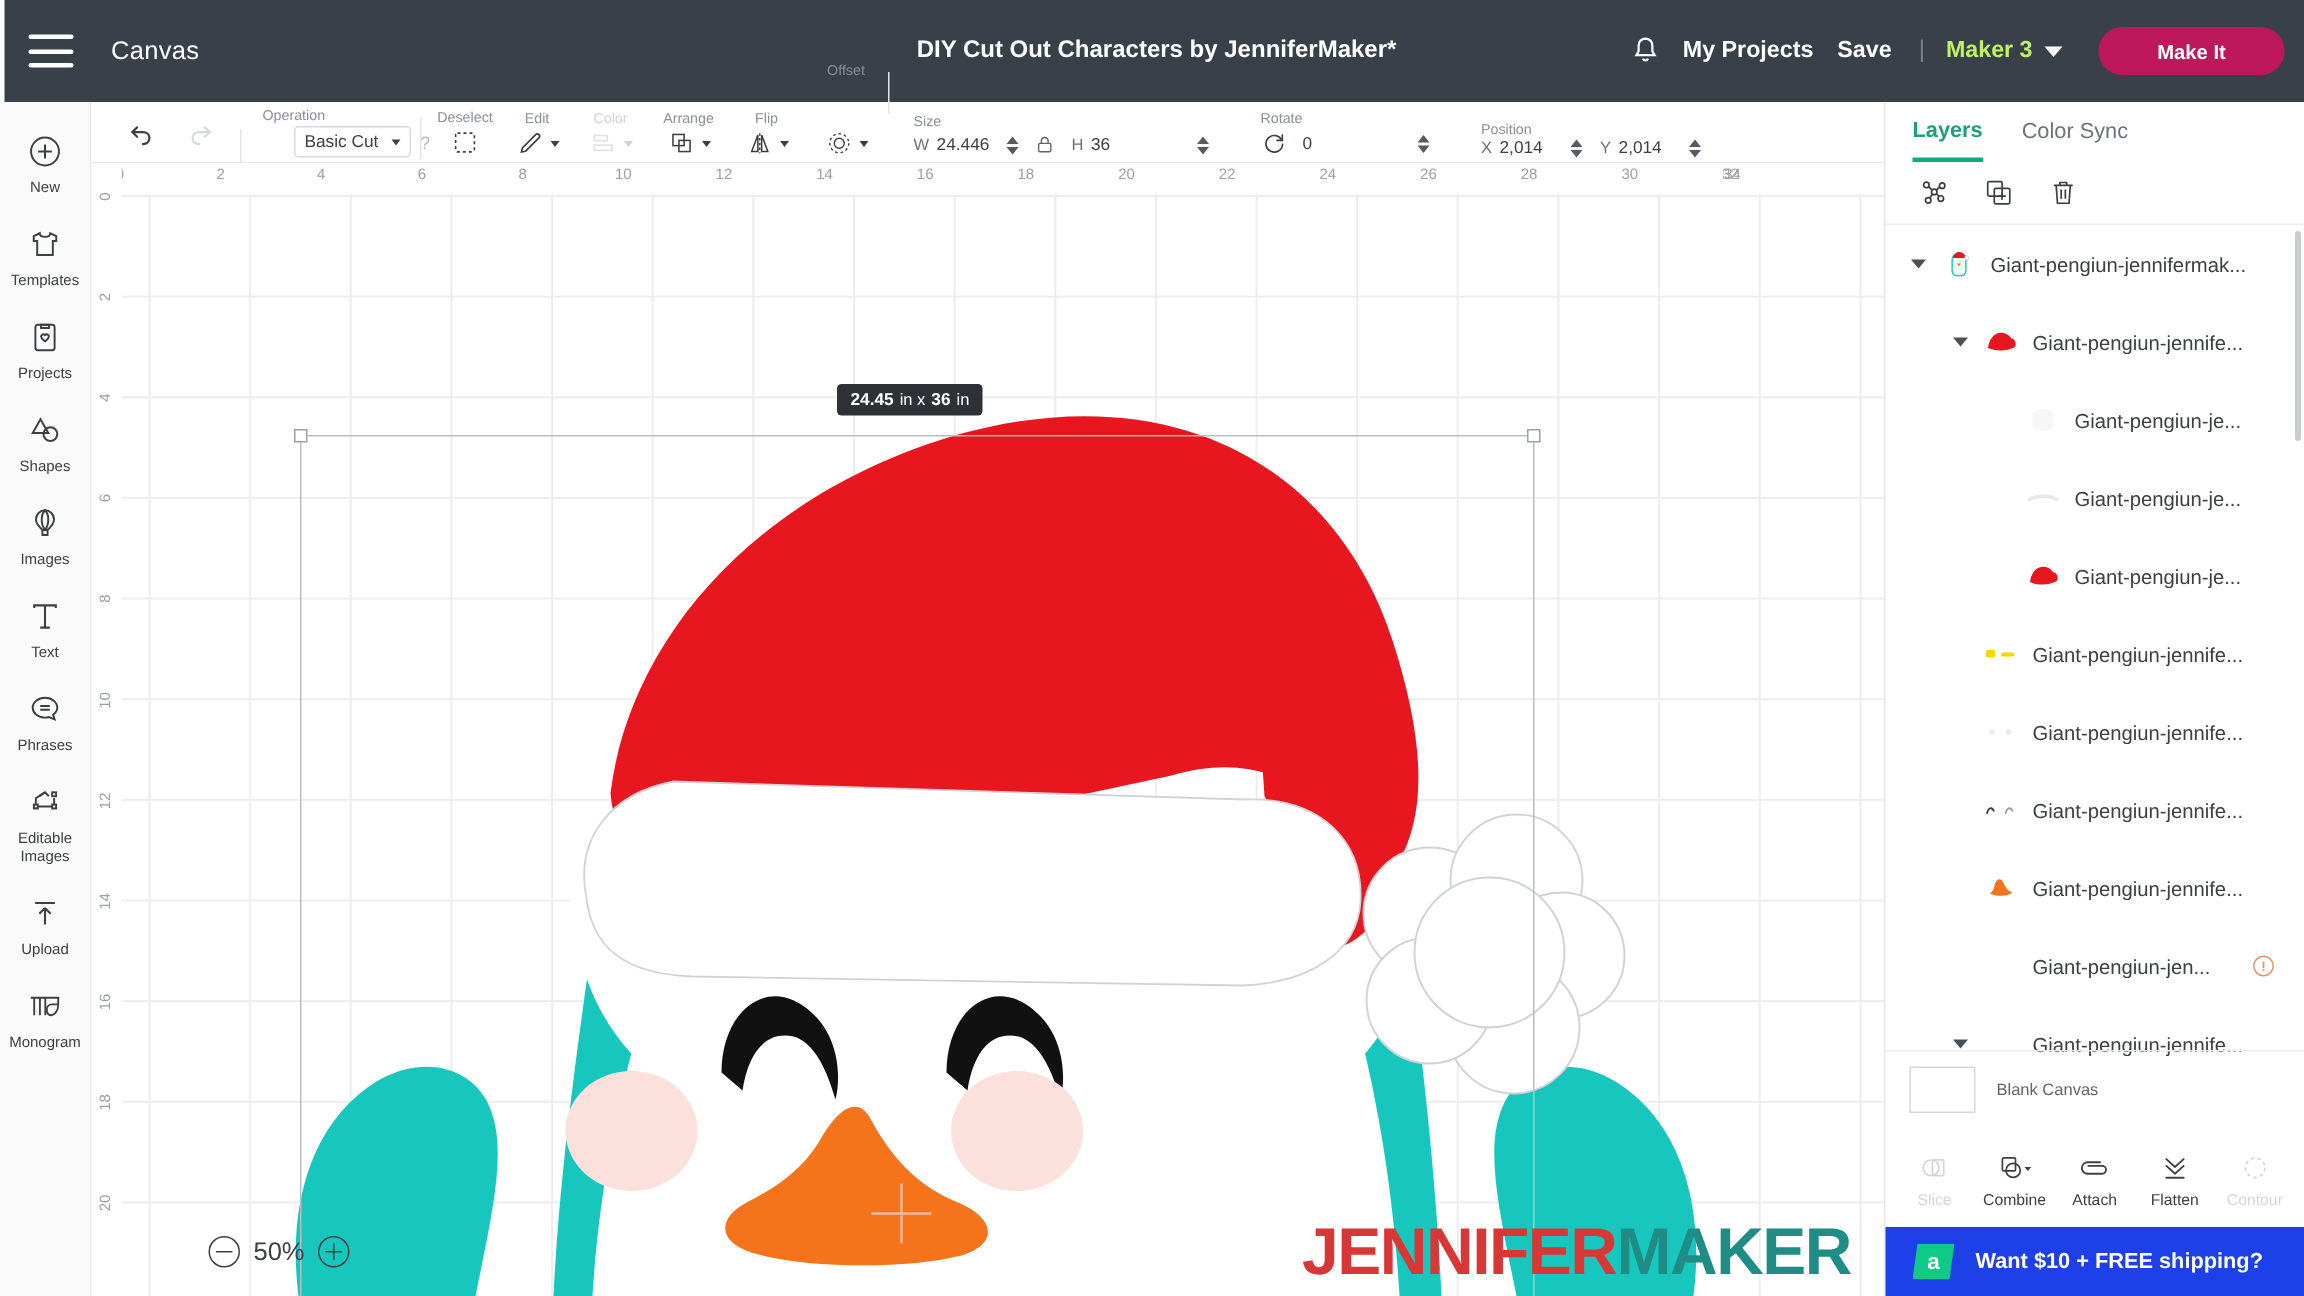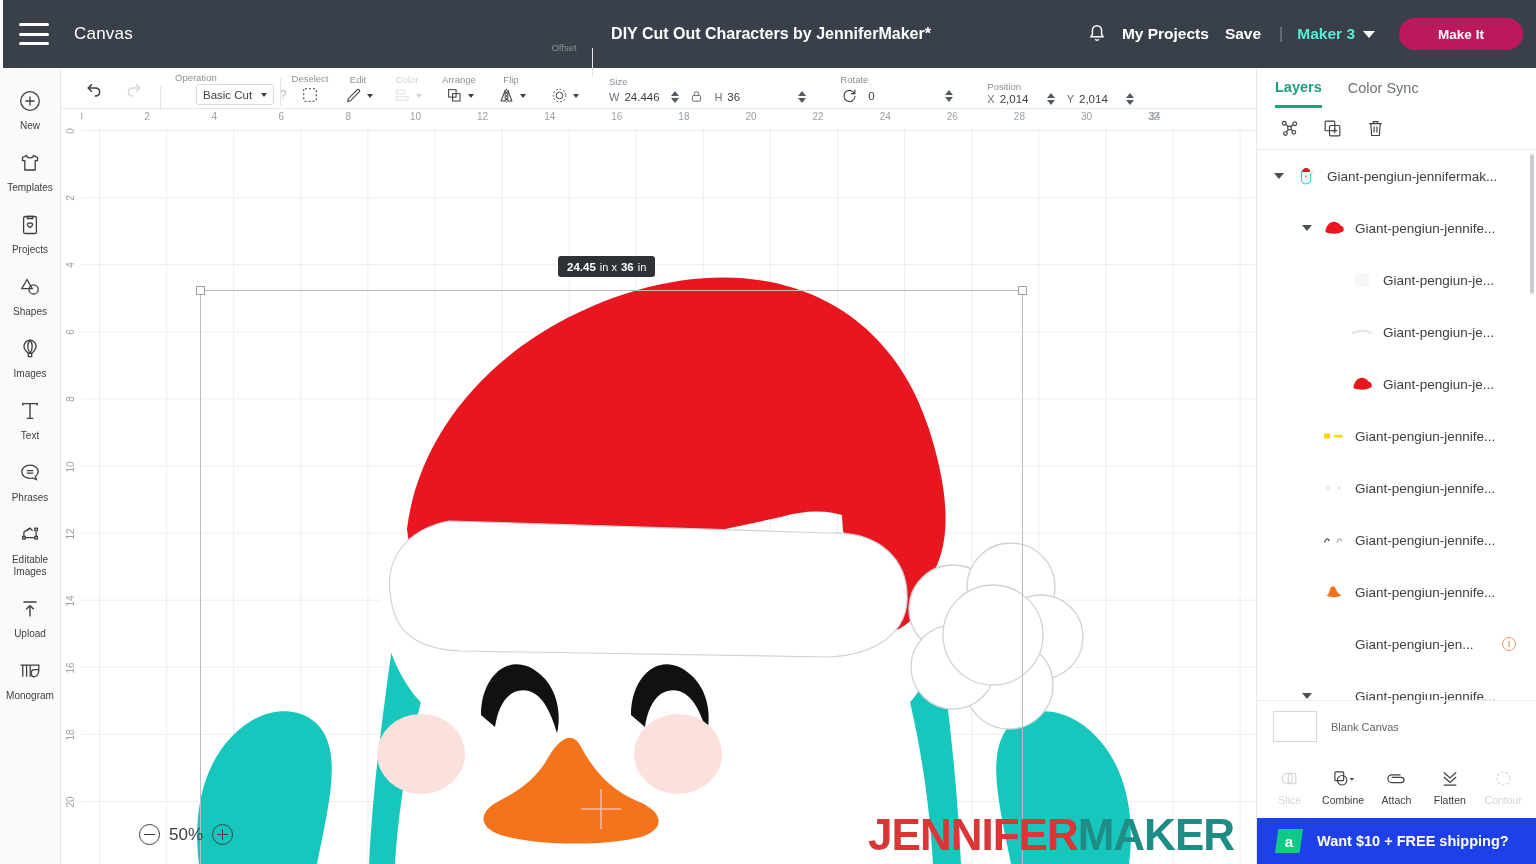--- a/index.html
+++ b/index.html
@@ -24,21 +24,21 @@
     position: absolute; left: 0; right: 0; text-align: center;
     color: #fff; font-size: 16px; font-weight: 700; pointer-events: none;
   }
   .topbar-right {
     position: absolute; right: 16px; top: 0; height: 68px;
     display: flex; align-items: center; gap: 0;
   }
   .bell { width: 22px; height: 24px; margin-right: 14px; cursor: pointer; }
   .tb-link { color: #fff; font-size: 15.5px; font-weight: 700; margin-right: 16px; cursor: pointer; }
   .tb-sep { color: #7d838c; font-size: 16px; margin: 0 14px 0 2px; }
-  .machine { color: #5eead4; font-size: 15.5px; font-weight: 700; cursor: pointer; display:flex; align-items:center; gap:8px;}
+  .machine { color: #bef264; font-size: 15.5px; font-weight: 700; cursor: pointer; display:flex; align-items:center; gap:8px;}
   .chev-d { width:0;height:0;border-left:6px solid transparent;border-right:6px solid transparent;border-top:7px solid #fff;}
   .makeit {
     margin-left: 24px; width: 124px; height: 32px; border-radius: 18px;
     background: #be185d; color: #fff; font-size: 13.5px; font-weight: 700;
     display: flex; align-items: center; justify-content: center; cursor: pointer;
   }
 
   
   .rail {
     position: absolute; top: 68px; left: 0; width: 61px; height: 796px;

